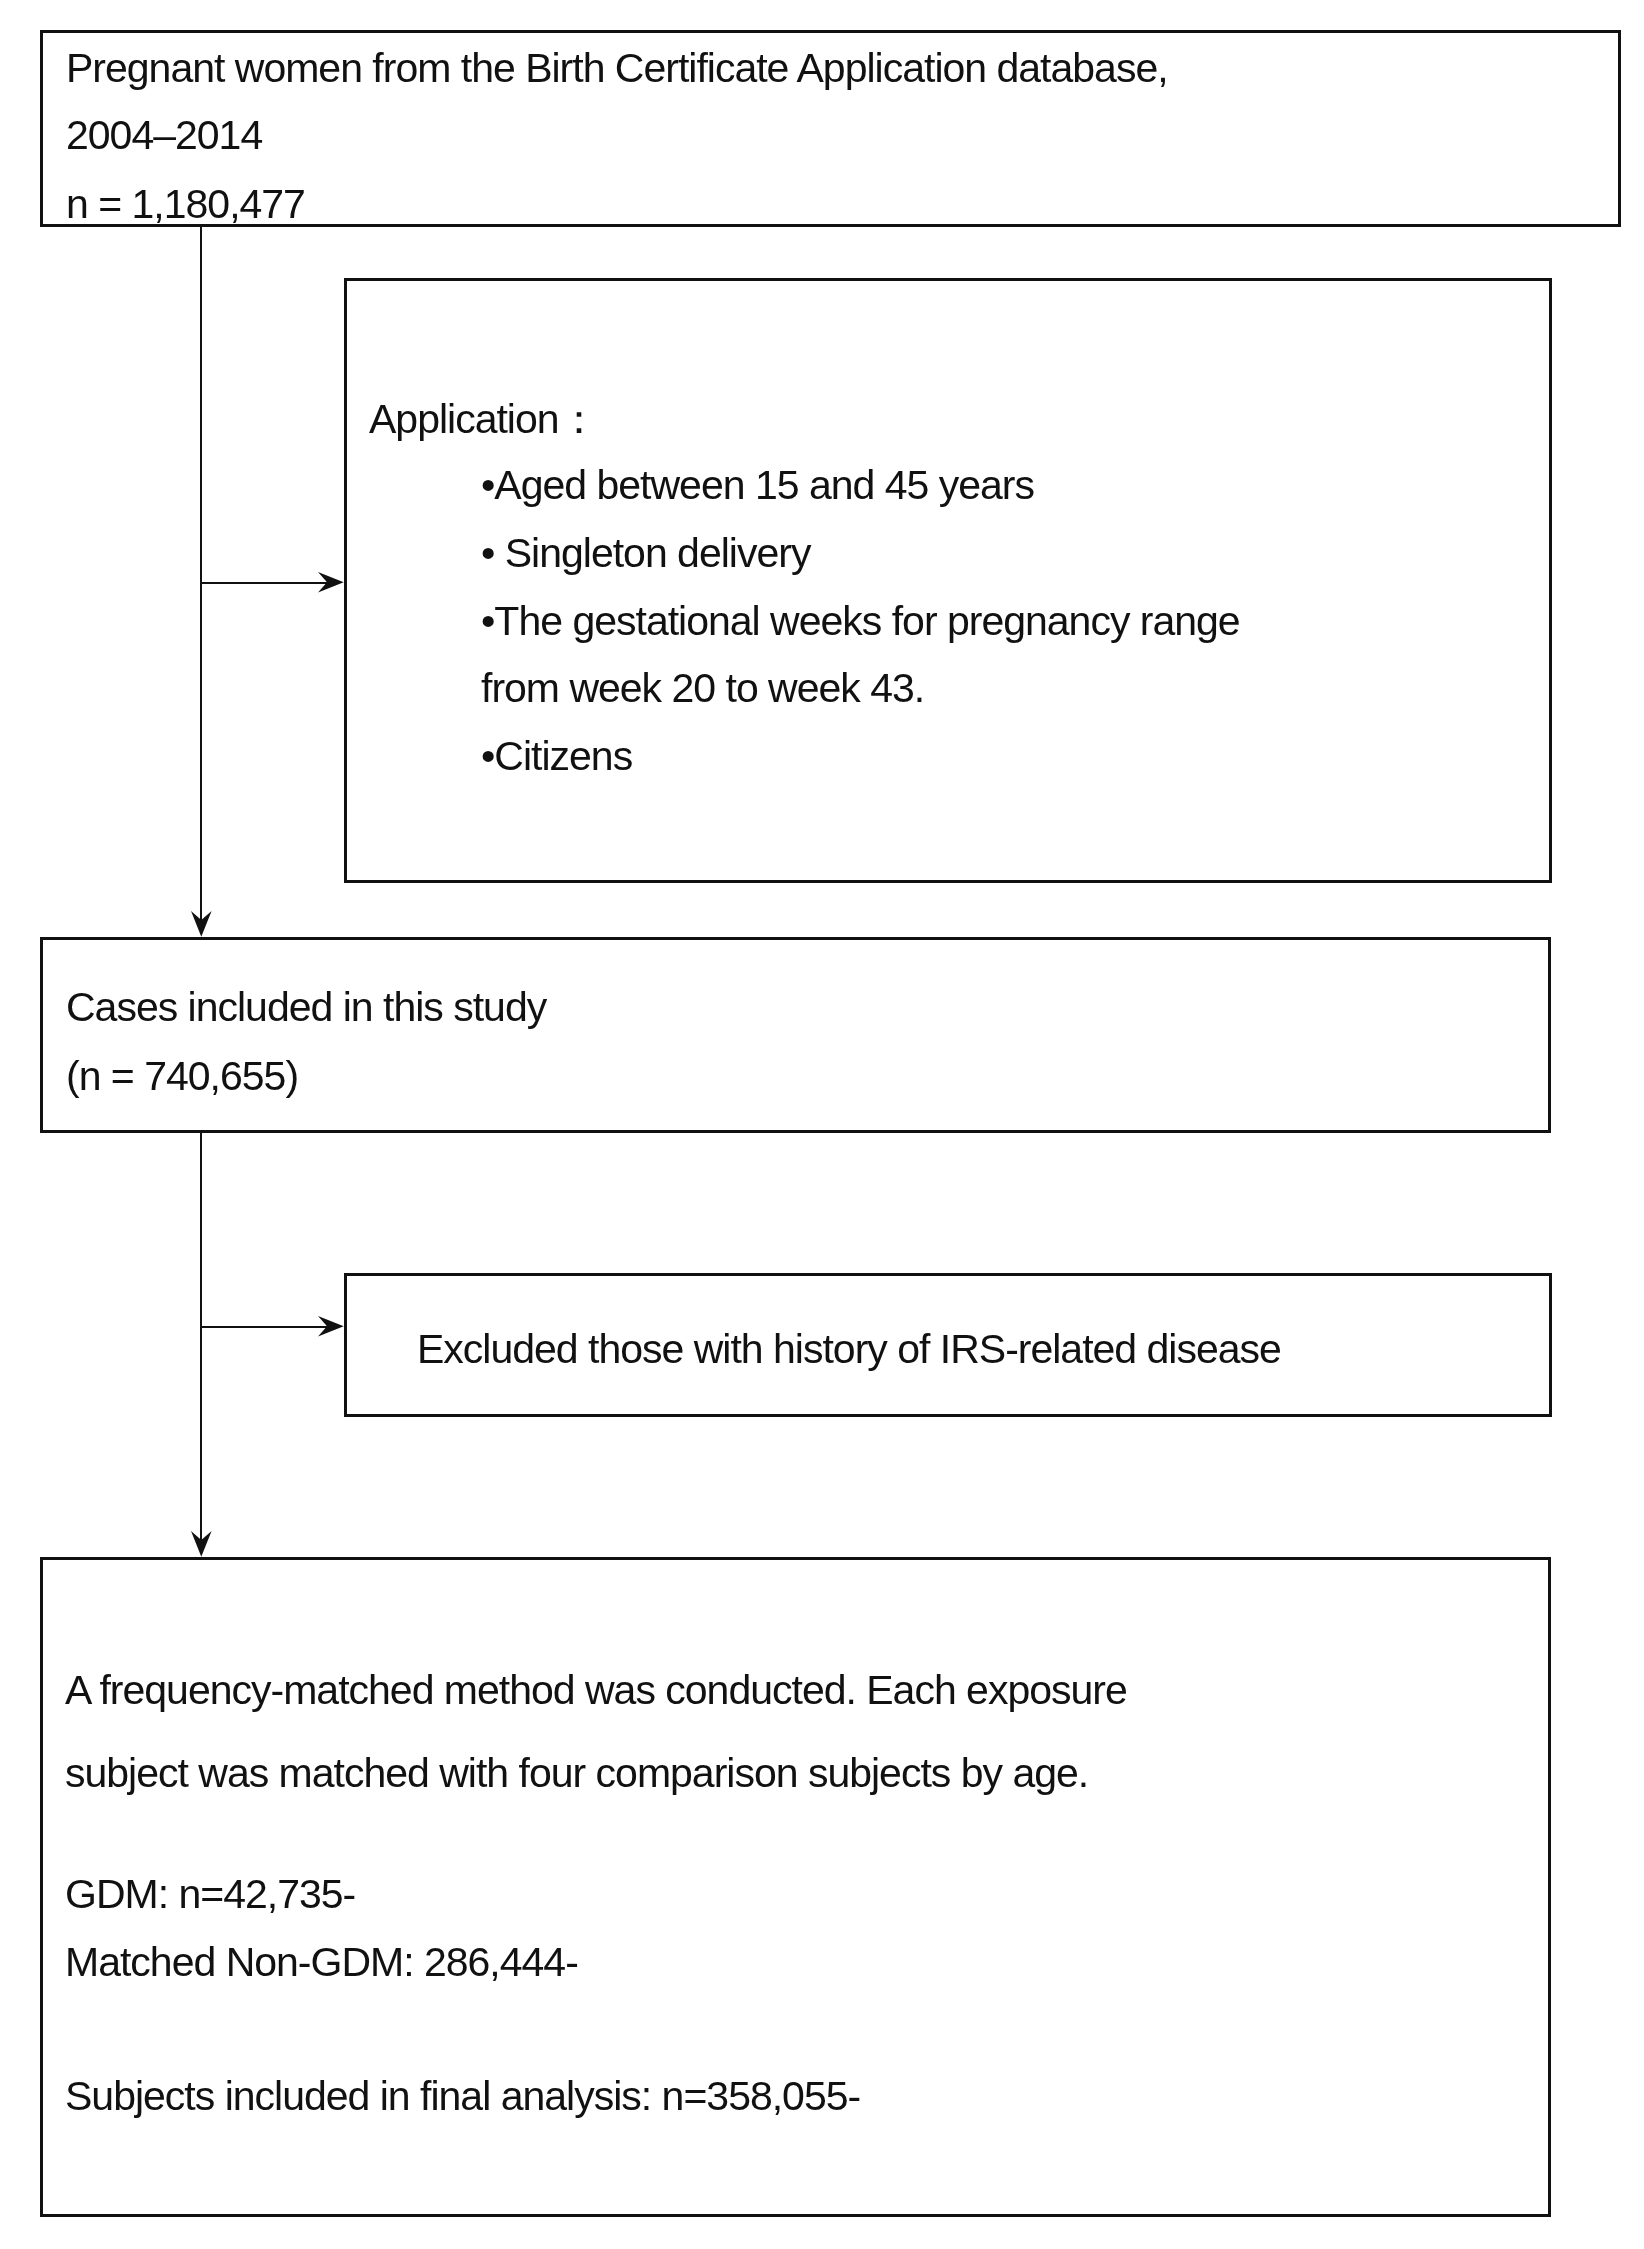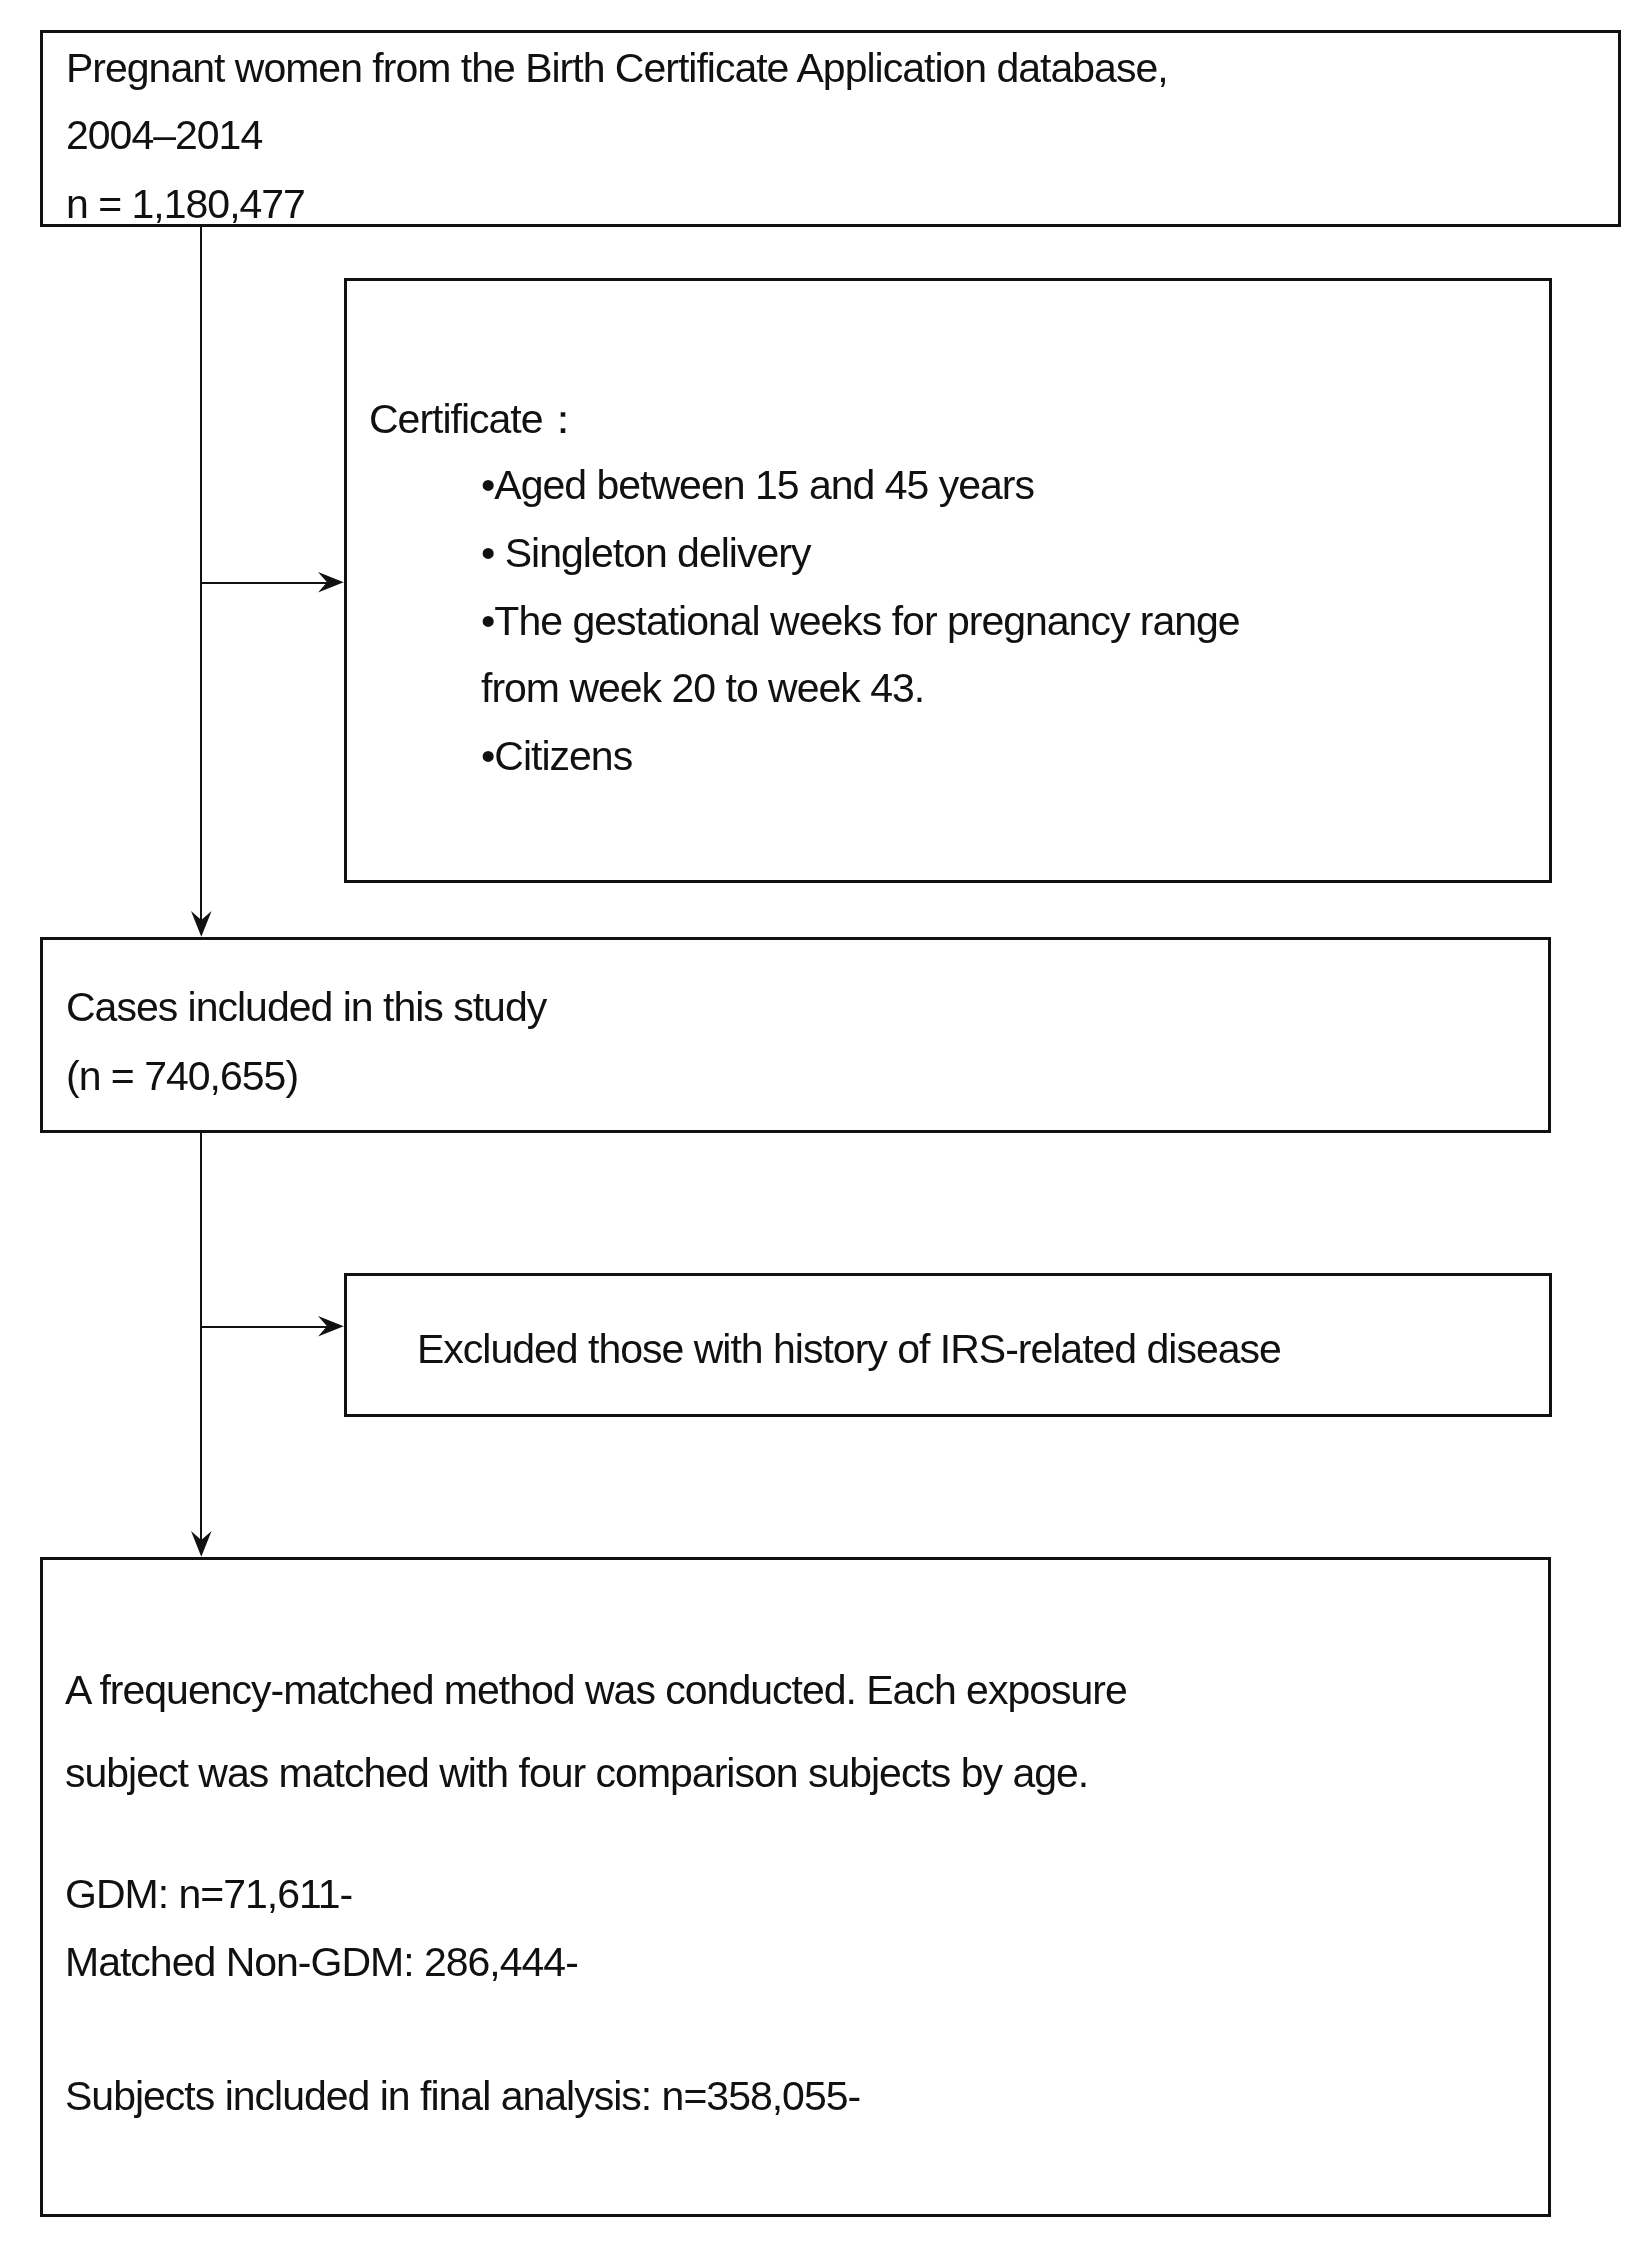--- a/index.html
+++ b/index.html
@@ -25,21 +25,21 @@
   <path d="M0 0 L16 40 L32 0 L16 14 Z" fill="#111111"></path>
 </svg>
 
 <div class="hline" style="left:200px; top:582px; width:128px;"></div>
 <svg class="arrow-svg" style="left:318px; top:572px;" width="27" height="20.6" viewBox="0 0 42 32">
   <path d="M0 0 L40 16 L0 32 L14 16 Z" fill="#111111"></path>
 </svg>
 
 <div class="box" style="left:344px; top:278px; width:1208px; height:605px;">
 </div>
-<div class="line" style="left:369px; top:399px;">Certificate：</div>
+<div class="line" style="left:369px; top:399px;">Application：</div>
 <div class="line" style="left:481px; top:465px;">•Aged between 15 and 45 years</div>
 <div class="line" style="left:481px; top:533px;">• Singleton delivery</div>
 <div class="line" style="left:481px; top:601px;">•The gestational weeks for pregnancy range</div>
 <div class="line" style="left:481px; top:668px;">from week 20 to week 43.</div>
 <div class="line" style="left:481px; top:736px;">•Citizens</div>
 
 <div class="box" style="left:40px; top:937px; width:1511px; height:196px;">
 </div>
 <div class="line" style="left:66px; top:987px;">Cases included in this study</div>
 <div class="line" style="left:66px; top:1056px;">(n = 740,655)</div>
@@ -55,16 +55,16 @@
 </svg>
 
 <div class="box" style="left:344px; top:1273px; width:1208px; height:144px;">
 </div>
 <div class="line" style="left:369px; top:1329px;margin-left:48px;">Excluded those with history of IRS-related disease</div>
 
 <div class="box" style="left:40px; top:1557px; width:1511px; height:660px;">
 </div>
 <div class="line" style="left:65px; top:1670px;">A frequency-matched method was conducted. Each exposure</div>
 <div class="line" style="left:65px; top:1737px;margin-top:16px;">subject was matched with four comparison subjects by age.</div>
-<div class="line" style="left:65px; top:1874px;">GDM: n=71,611-</div>
+<div class="line" style="left:65px; top:1874px;">GDM: n=42,735-</div>
 <div class="line" style="left:65px; top:1942px;">Matched Non-GDM: 286,444-</div>
 <div class="line" style="left:65px; top:2076px;">Subjects included in final analysis: n=358,055-</div>
 
 
 </body></html>

